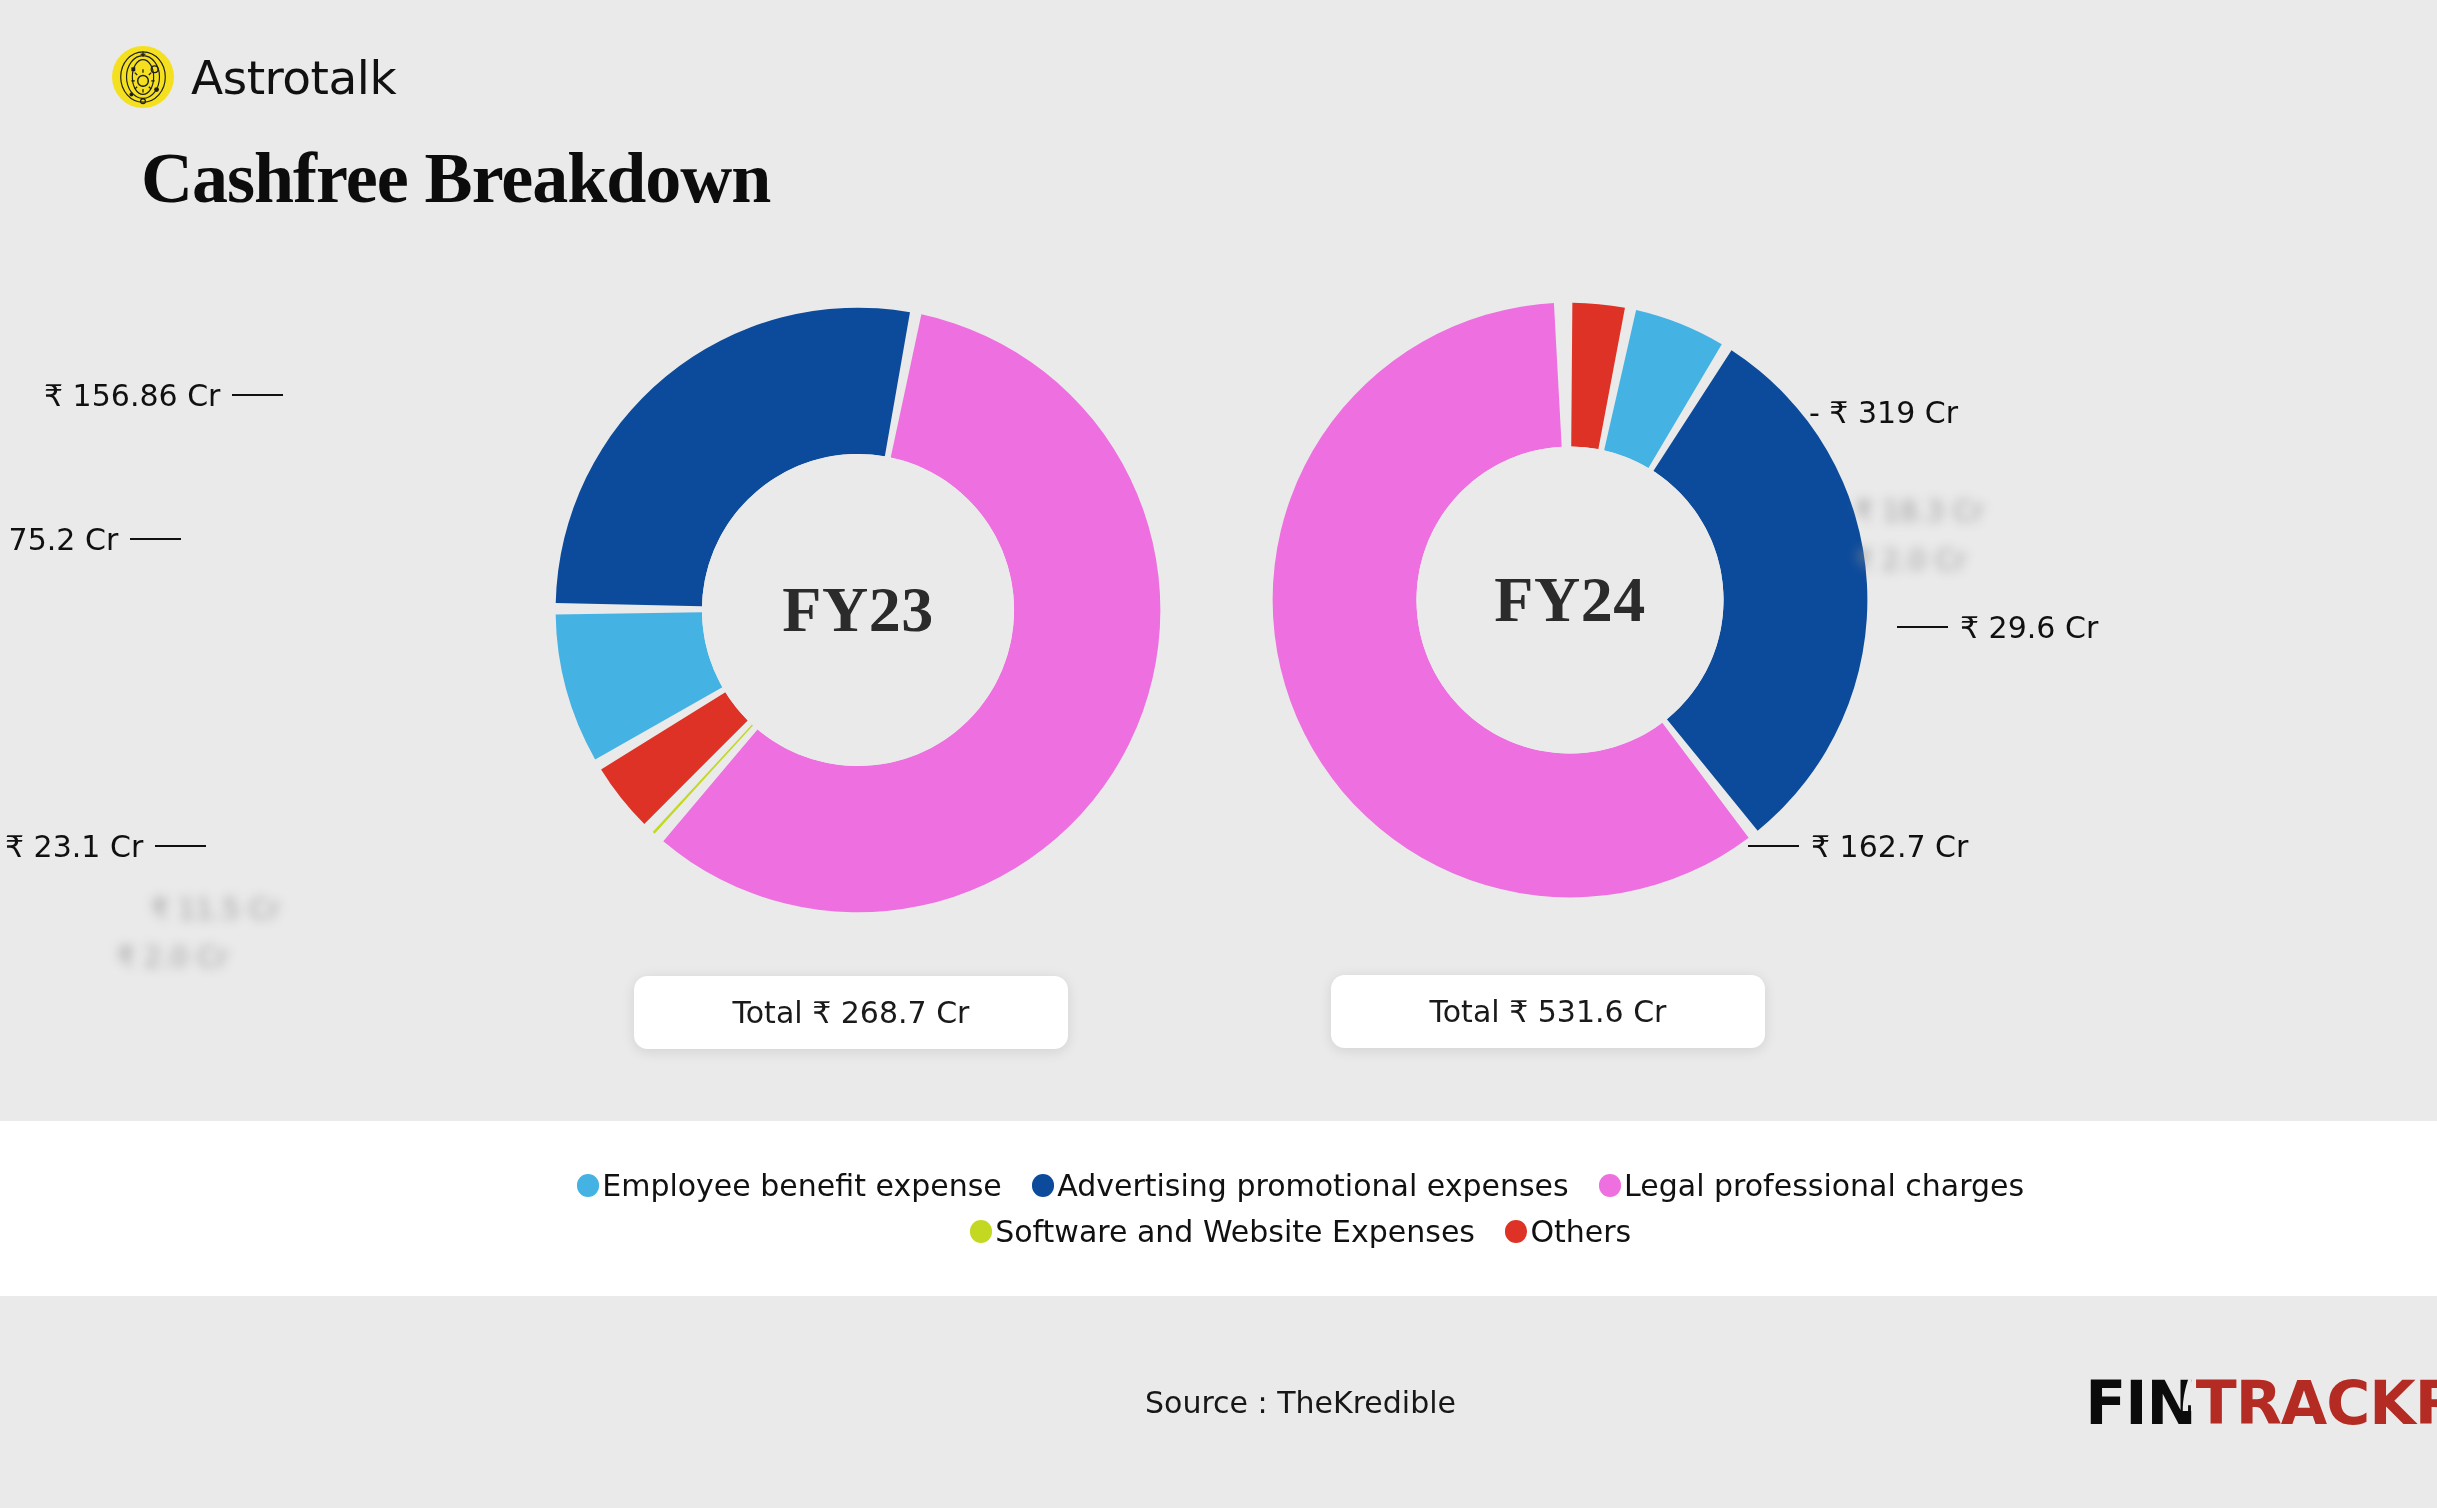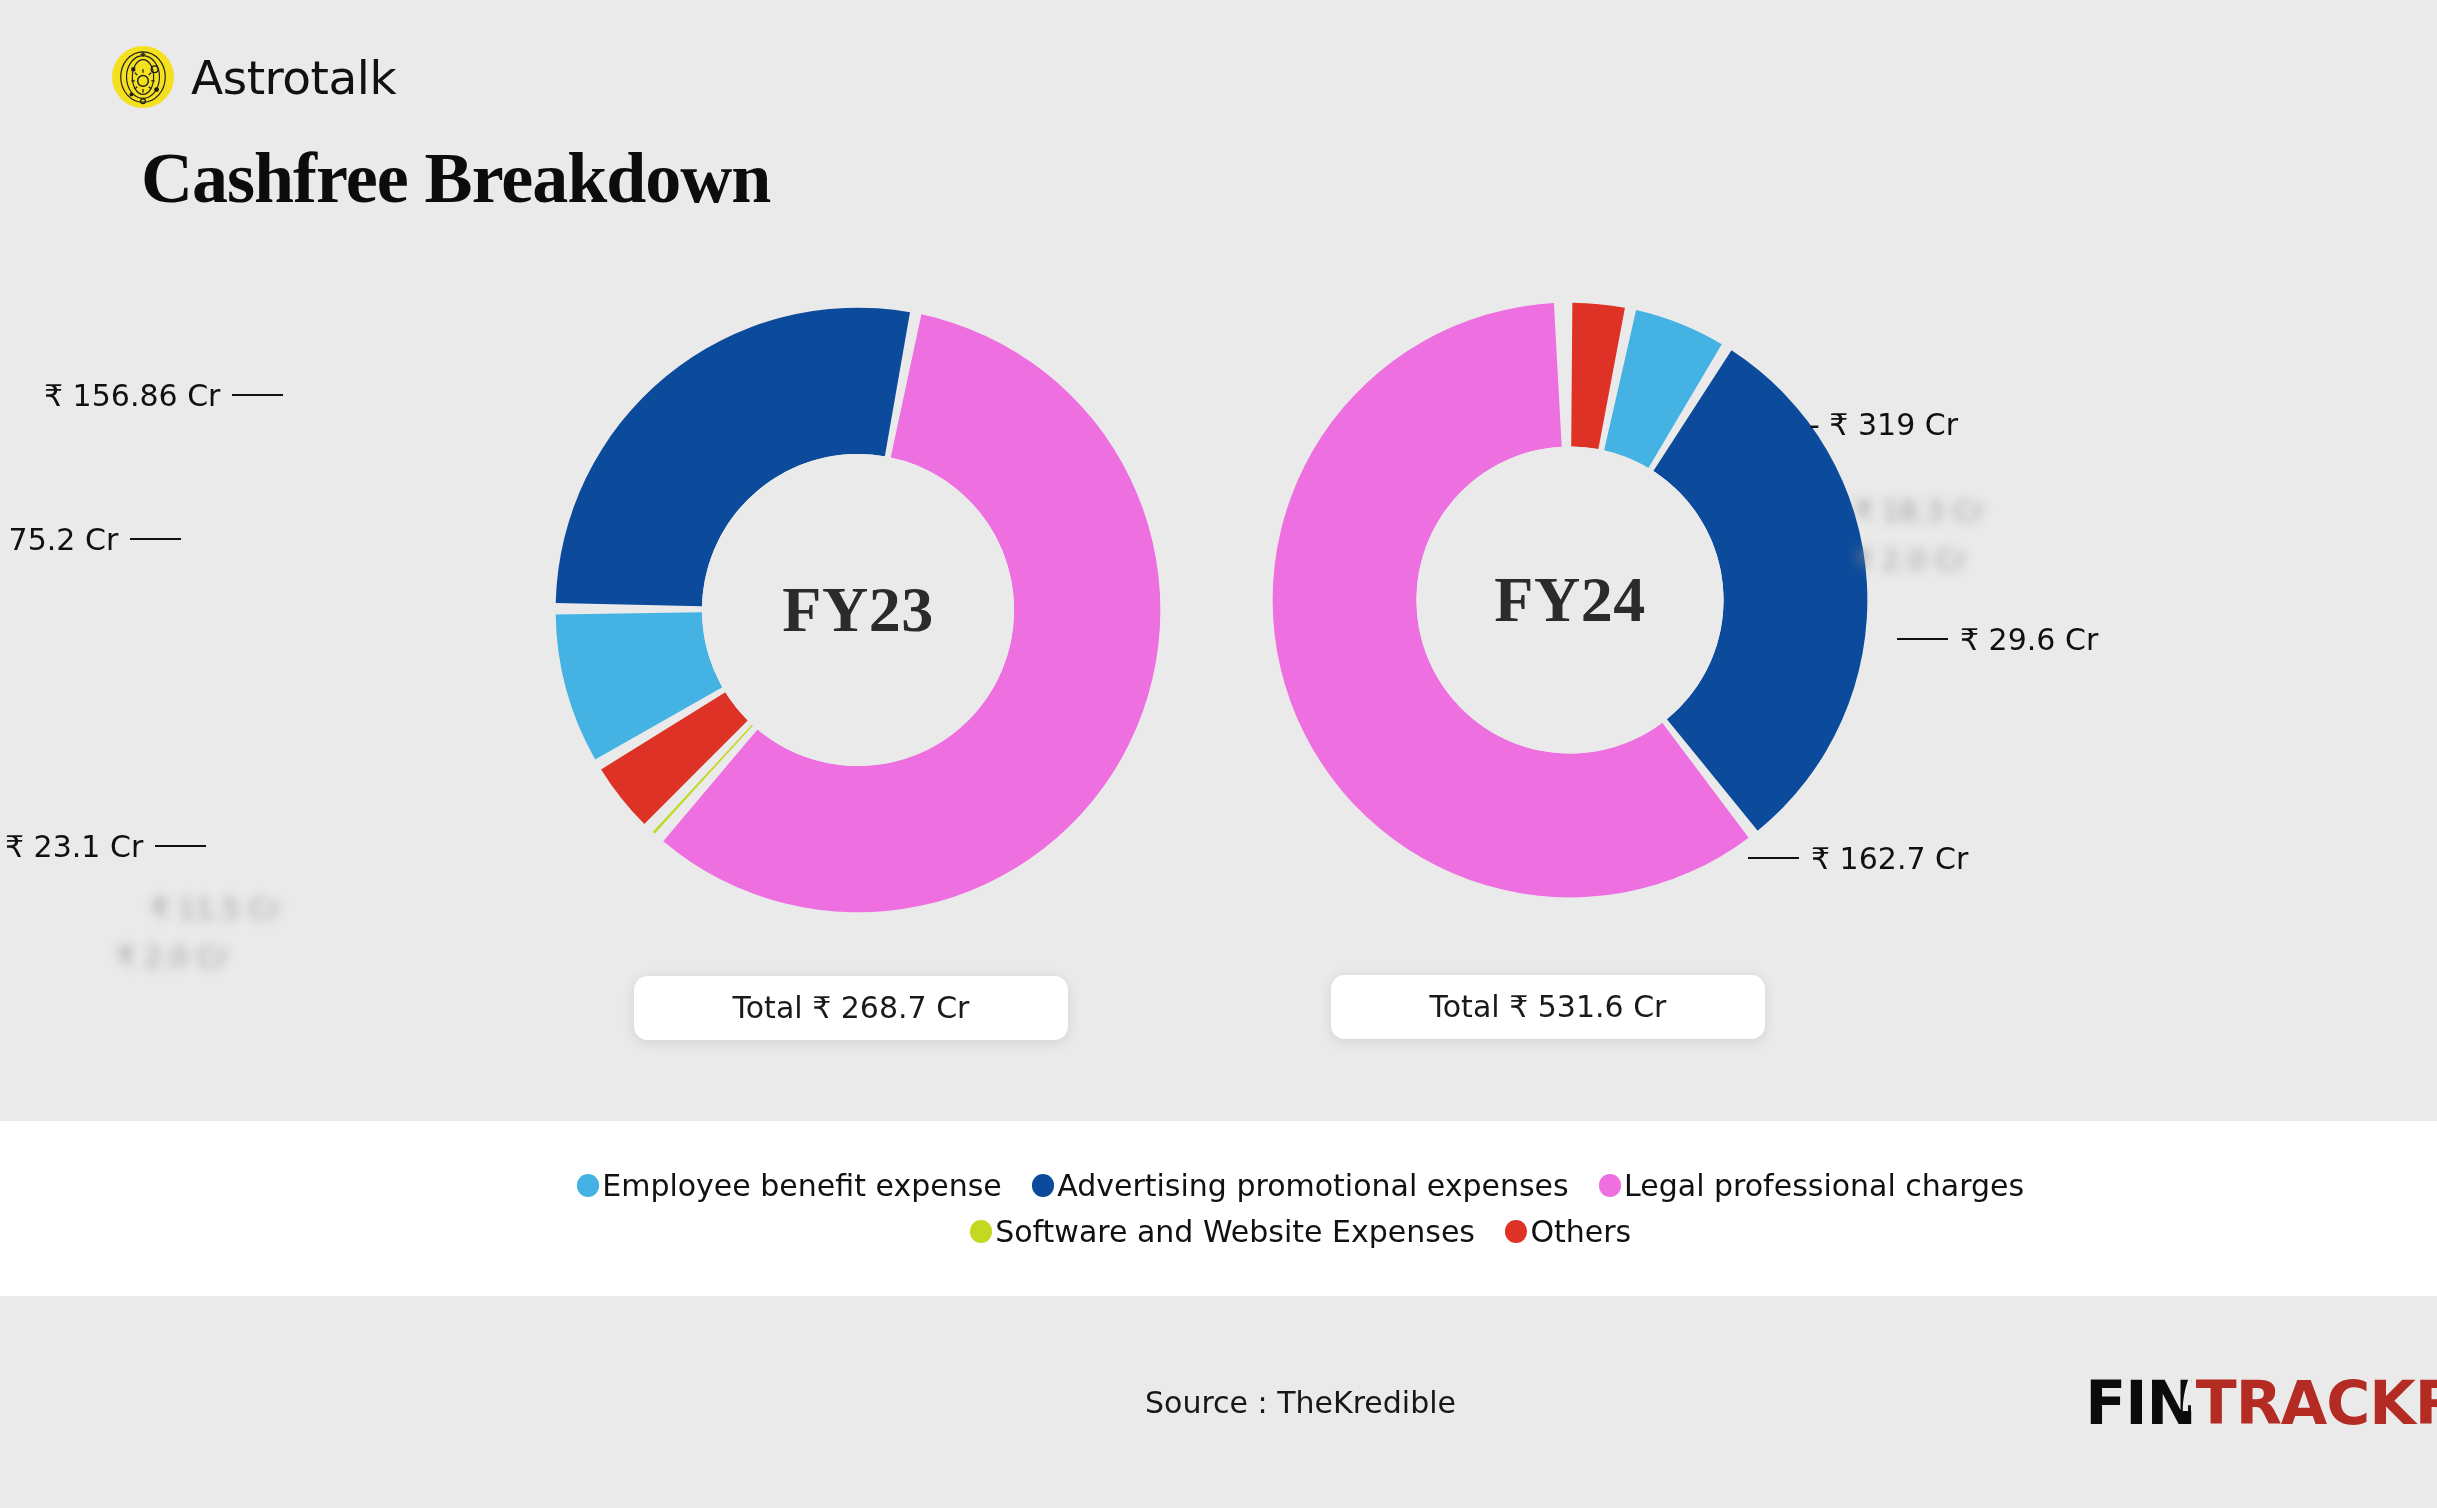--- a/index.html
+++ b/index.html
@@ -37,31 +37,31 @@
     position:absolute; left:0; top:0; width:100%; height:100%;
     display:flex; align-items:center; justify-content:center;
     font-family:"Liberation Serif", serif; font-weight:700;
     font-size:64px; color:#2b2b2b; letter-spacing:0.5px;
   }
   .total-pill {
     position:absolute; background:#fff; border-radius:13.7px;
     box-shadow:0 2.9px 12.7px rgba(0,0,0,.10);
     font-size:30px; color:#1a1a1a; display:flex;
     align-items:center; justify-content:center;
-    height:64px; width:434px;
+    height:73px; width:434px;
     font-family:"DejaVu Sans", sans-serif;
   }
 
   
   .callout {
     position:absolute; font-size:30px; color:#101010; white-space:nowrap;
     display:flex; align-items:center; gap:12px;
     font-family:"DejaVu Sans", sans-serif;
   }
-  .callout.right { flex-direction:row;margin-top:12px; }
+  .callout.right { flex-direction:row; }
   .dash { display:inline-block; height:2.4px; background:#111; }
   .dash.long  { width:51px; }
   .blurlabel {
     position:absolute; font-size:28px; color:#8e8e8e; white-space:nowrap;
     filter:blur(5.4px); opacity:.85;
     font-family:"DejaVu Sans", sans-serif;
   }
 
   
   .legend-band {

